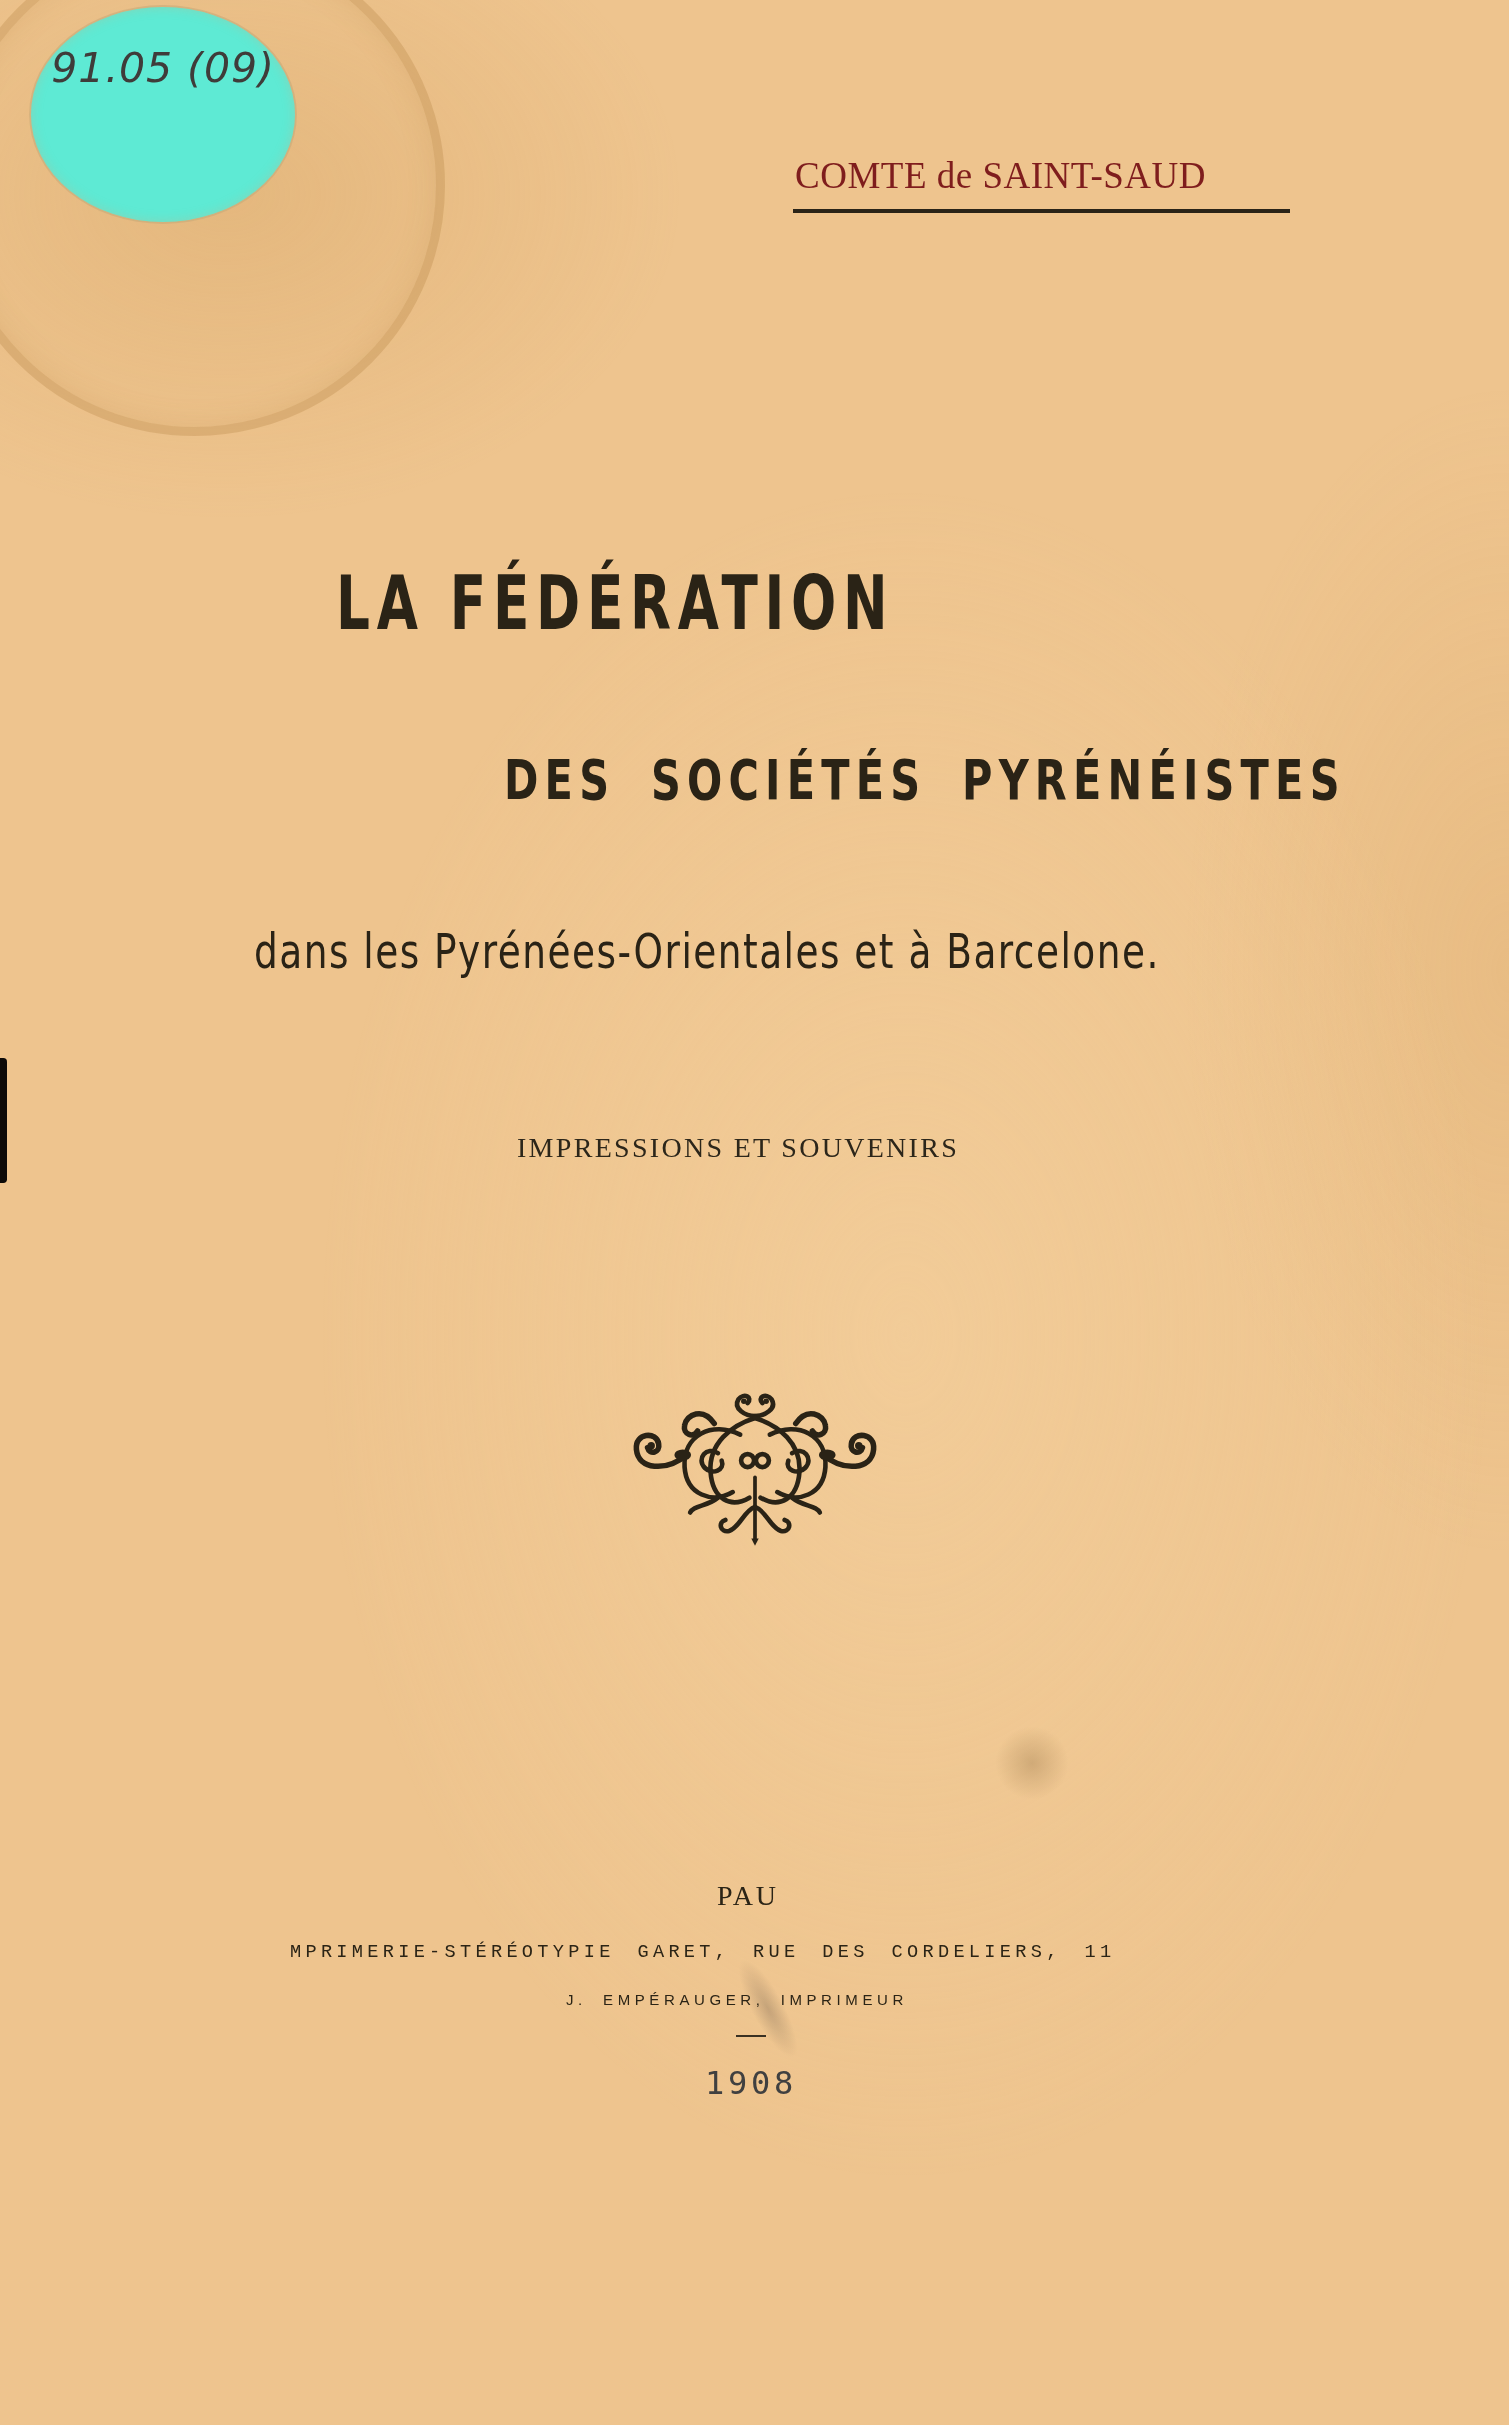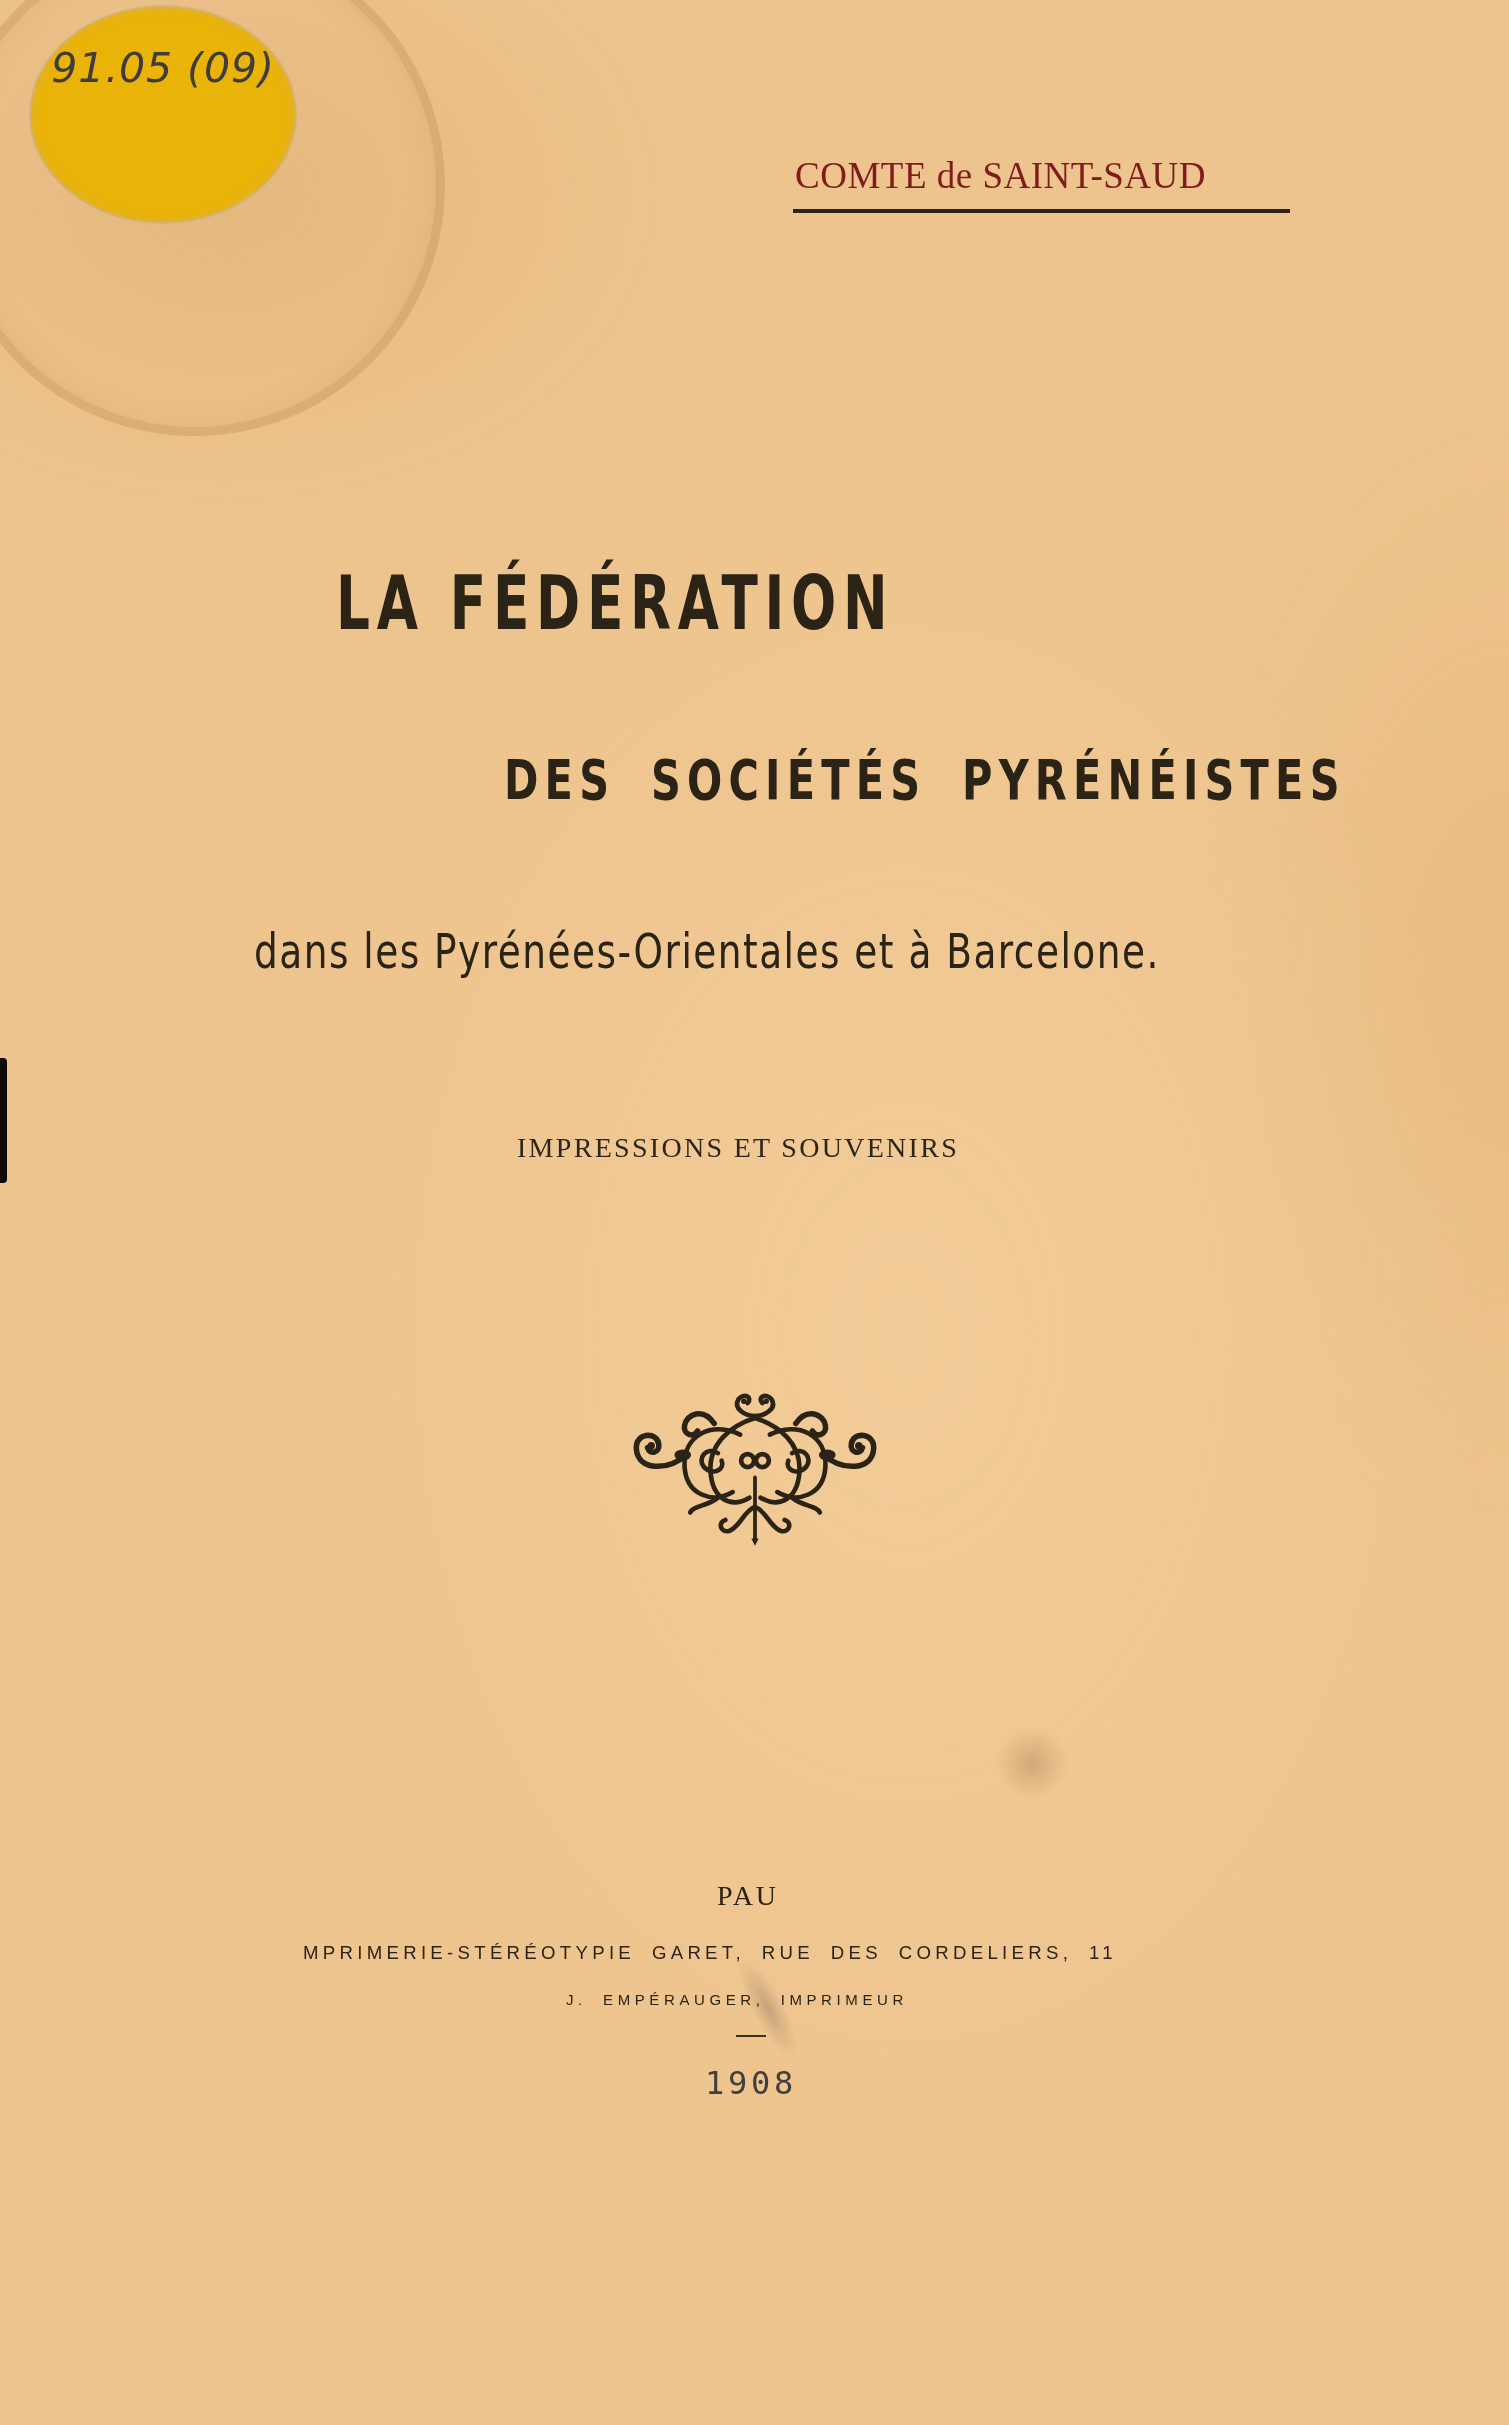--- a/index.html
+++ b/index.html
@@ -31,21 +31,21 @@
     transform: rotate(-28deg);
   }
   .binding-notch {
     position: absolute; left: 0; top: 1058px; width: 6.5px; height: 125px;
     background: #0d0a08; border-radius: 0 3.7px 3.7px 0;
   }
   
   .label {
     position: absolute; left: 31px; top: 7.4px; width: 264px; height: 215px;
     border-radius: 50%;
-    background: #eab308;
+    background: #5eead4;
     box-shadow: 0 0 0 1.9px rgba(200,170,120,0.6), inset 0 0 11px rgba(200,180,140,0.4);
   }
   .label-line {
     position: absolute; left: 0; width: 100%; text-align: center;
     font-family: "DejaVu Sans", sans-serif; color: #3f3c3a; font-style: italic;
   }
   .label-line.l1 { top: 37px; font-size: 41px; letter-spacing: 0.9px; }
   .label-line.l2 { top: 104px; font-size: 48px; letter-spacing: 3.7px; }
 
   .author {
@@ -65,21 +65,21 @@
     left: 254px; top: 923px; font-family: "DejaVu Sans", sans-serif;
     font-size: 48px; letter-spacing: 1.9px; transform: scaleX(0.78); transform-origin: left top; color: #2a2316;
   }
   .impressions {
     left: 517px; top: 1132px; font-family: "Liberation Serif", serif;
     font-size: 28px; letter-spacing: 2.3px; color: #2c261a;
   }
   .ornament { position: absolute; left: 629px; top: 1388px; width: 252px; height: 160px; }
   .pau { top: 1880px; left: 717px; font-family: "Liberation Serif", serif; font-size: 28px; letter-spacing: 2.8px; text-align: center; }
   .printer1 {
-    left: 303px; top: 1942px; font-family: Liberation Sans, sans-serif;
+    left: 290px; top: 1942px; font-family: Liberation Mono, monospace;
     font-size: 18.6px; letter-spacing: 4.3px; word-spacing: 7.4px; text-align: center;
   }
   .printer2 {
     left: 566px; top: 1991px; font-family: Liberation Sans, sans-serif;
     font-size: 15px; letter-spacing: 4.6px; word-spacing: 7.4px;
   }
   .rule-dash { position: absolute; left: 736px; top: 2035px; width: 30px; height: 1.9px; background: #3a3122; }
   .year {
     left: 705px; top: 2064px; font-family: "DejaVu Sans Mono", monospace;
     font-size: 32px; letter-spacing: 3.7px; color: #404040;

